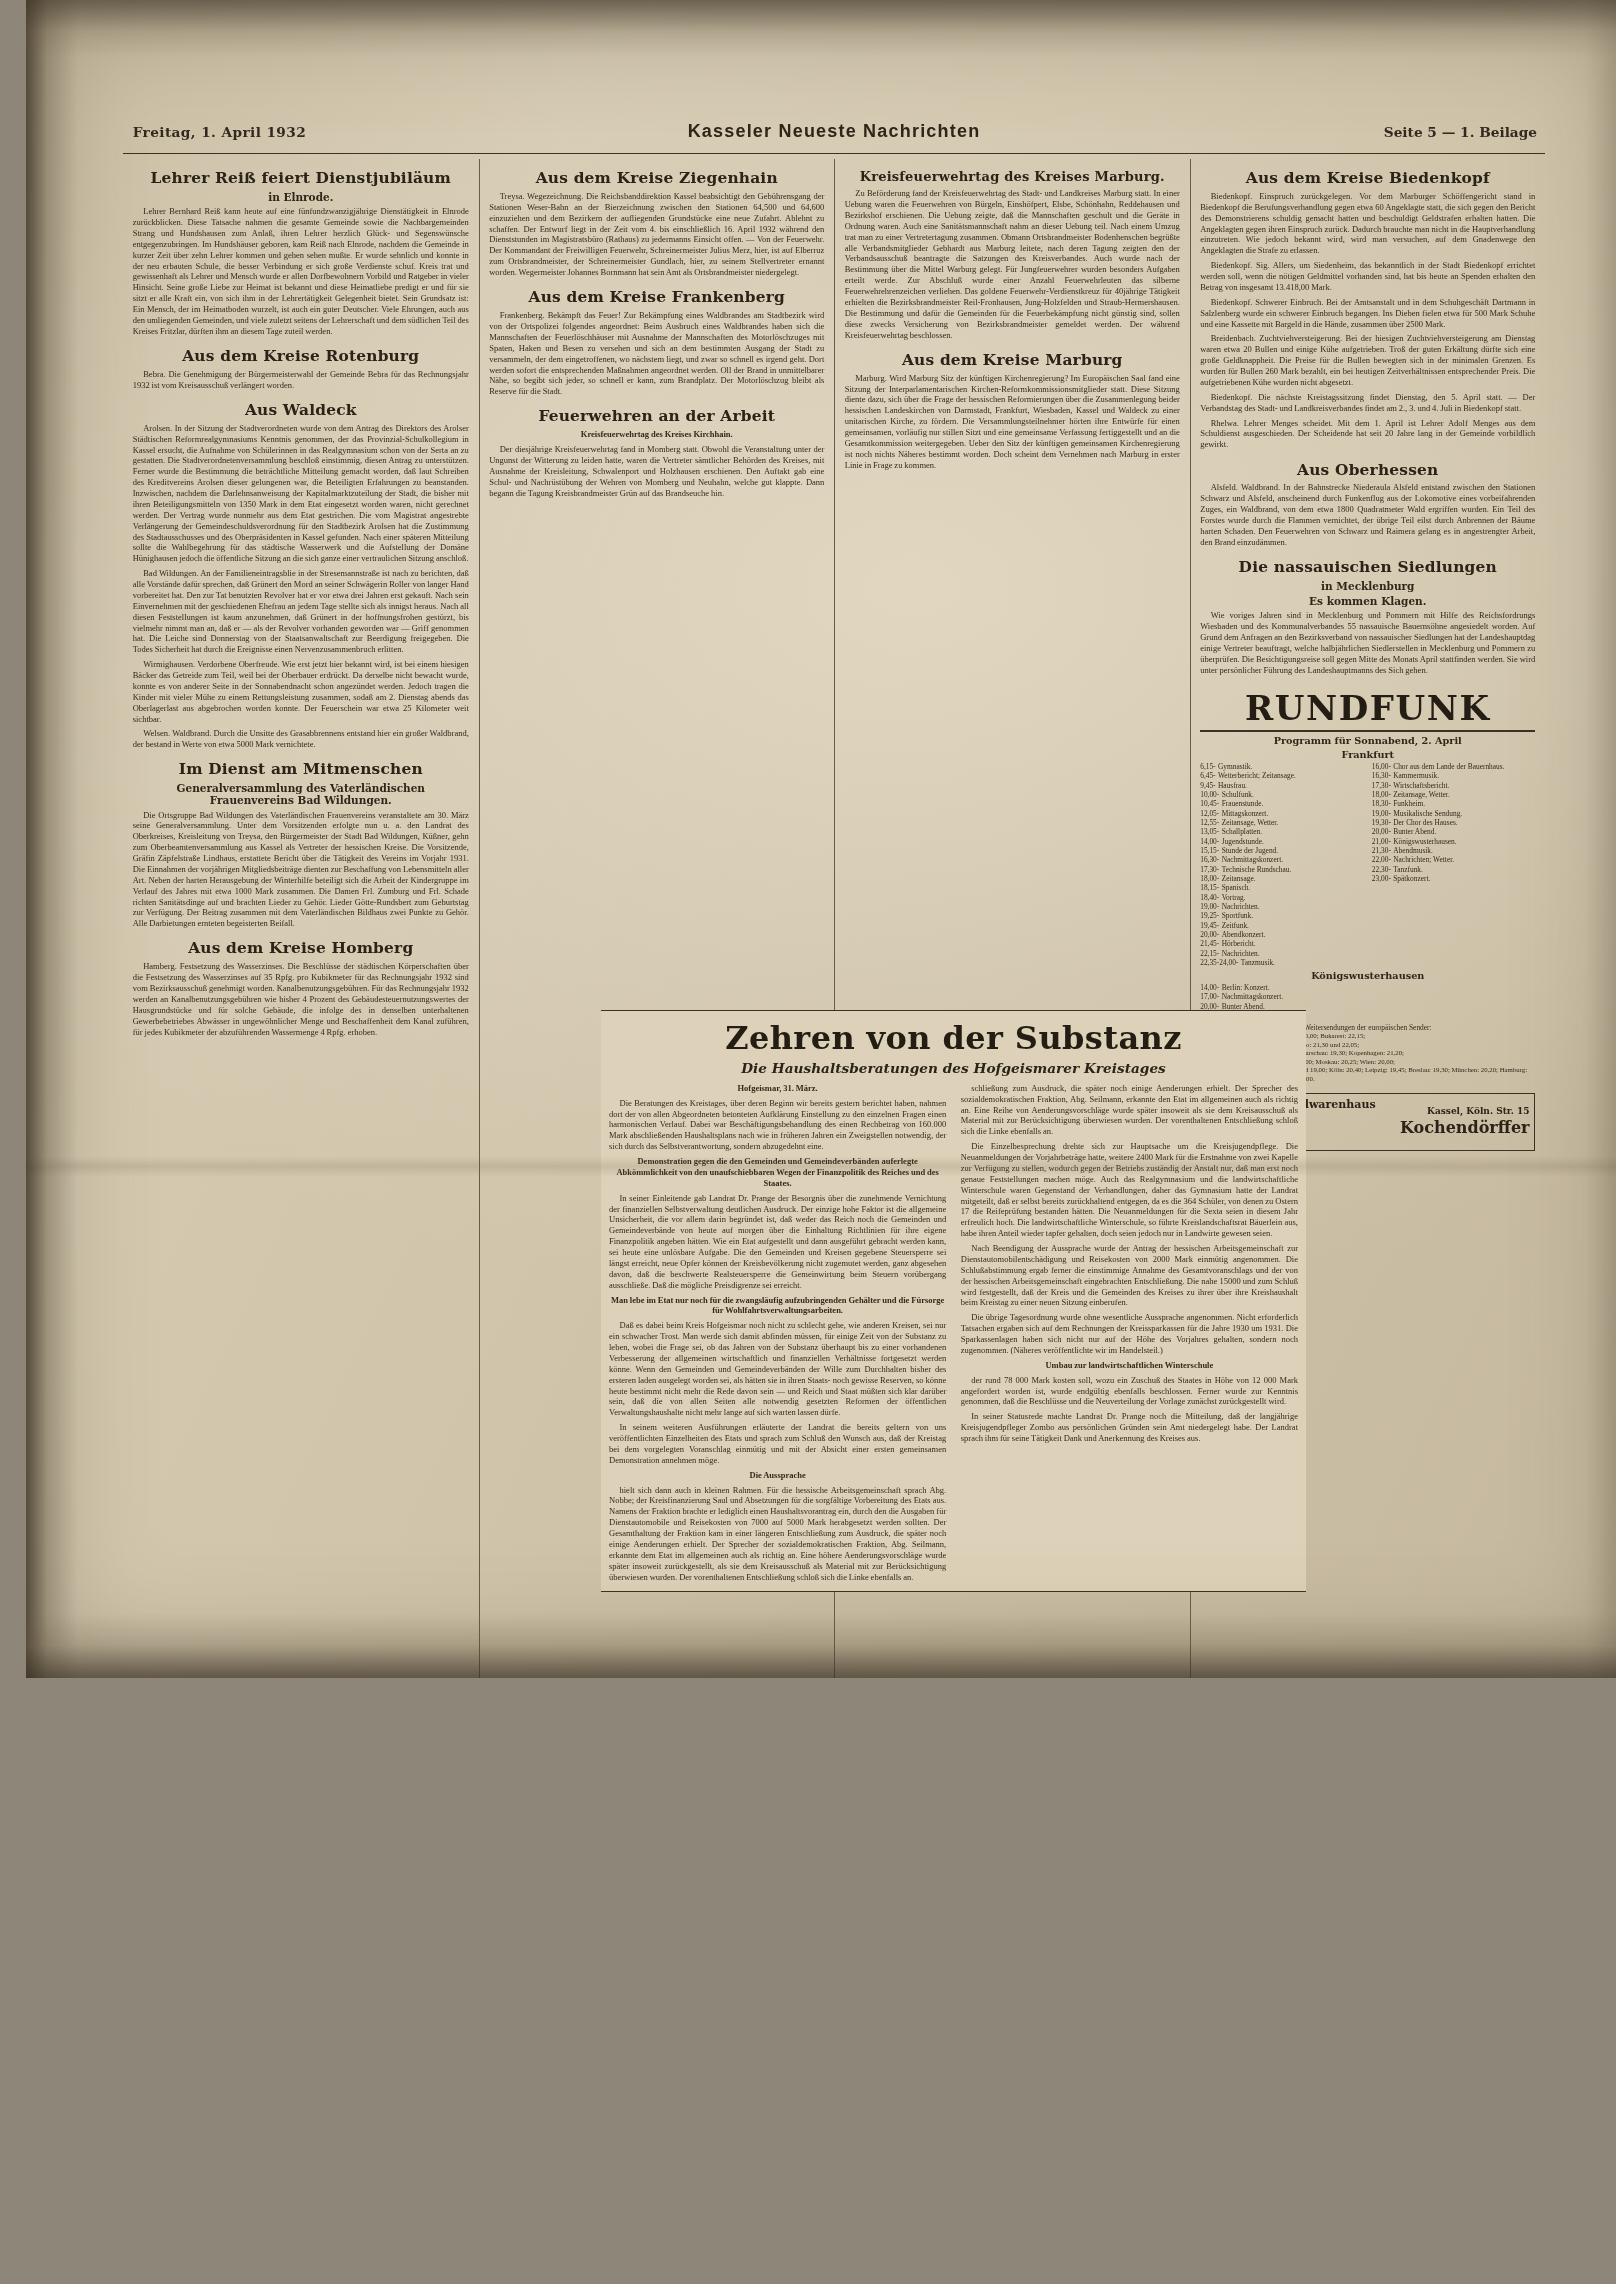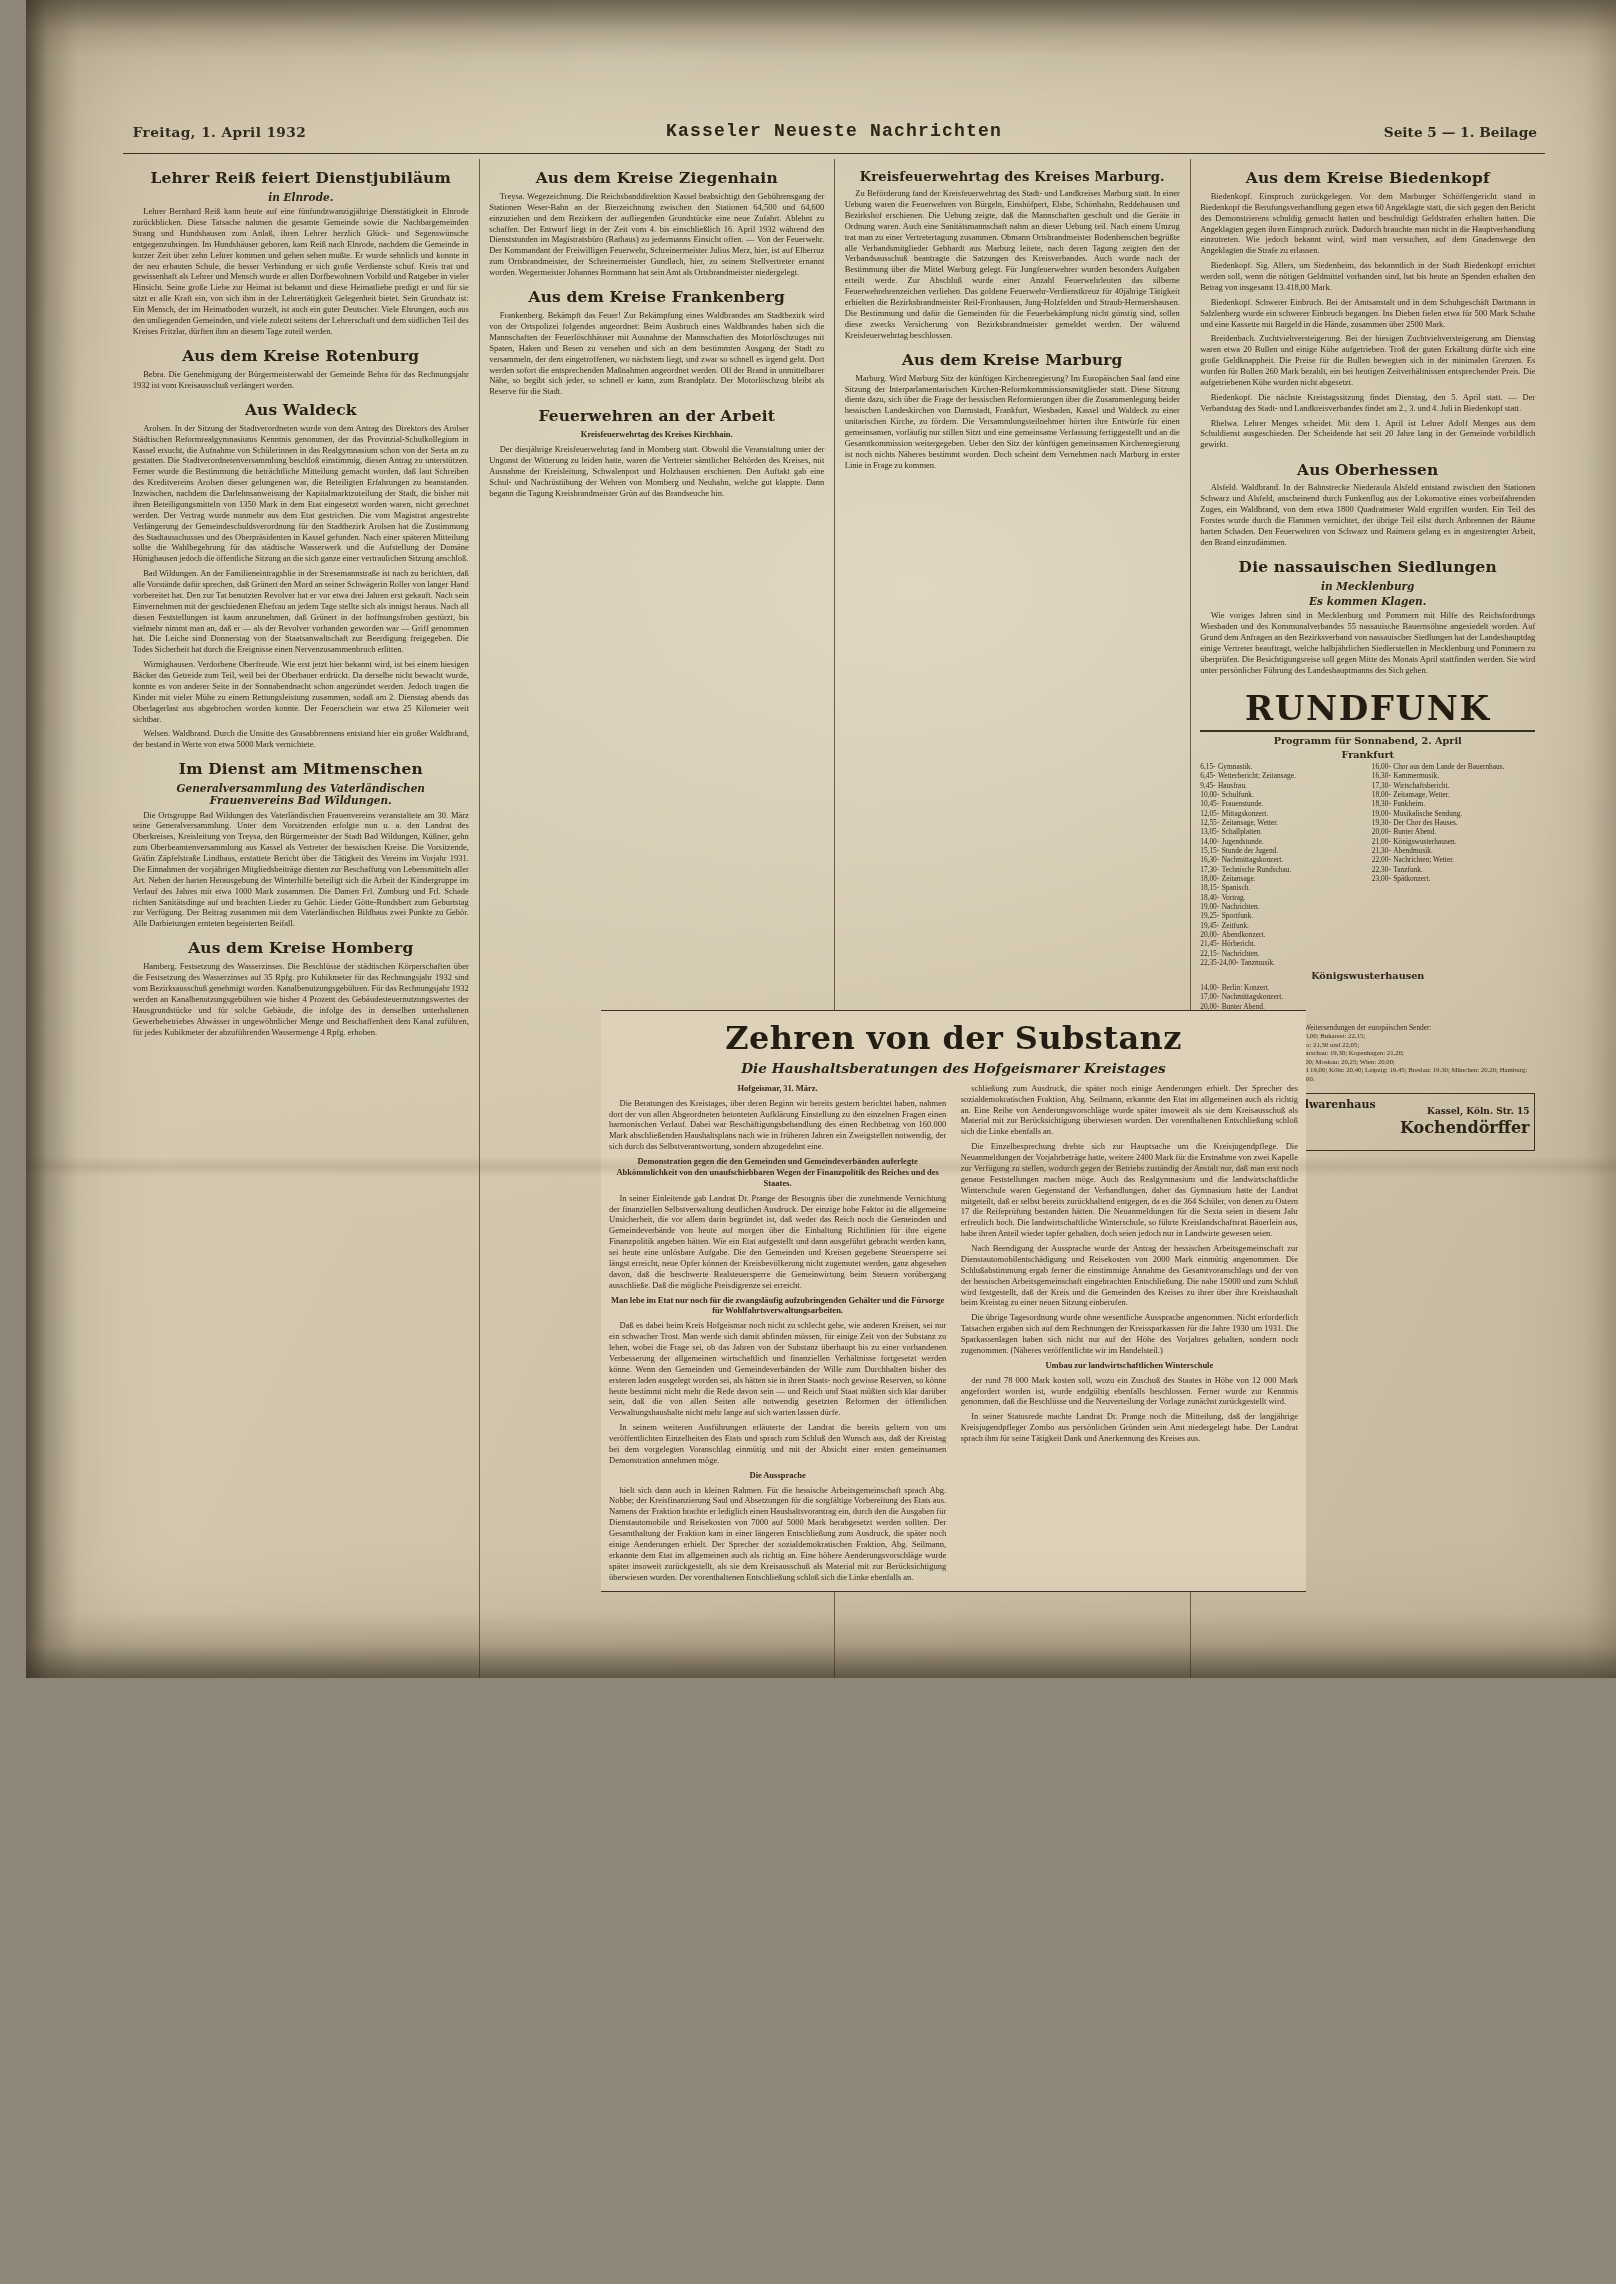--- a/index.html
+++ b/index.html
@@ -66,21 +66,21 @@
   }
   .masthead .mh-left {
     position: absolute; left: 9.7px; top: 3.2px;
     font-family: "DejaVu Serif", serif;
     font-size: 13.7px; font-weight: 700; color: #322a1e;
     letter-spacing: 0.4px;
   }
   .masthead .mh-center {
     position: absolute; left: 0; right: 0; top: 0;
     text-align: center;
-    font-family: Liberation Mono, monospace;
+    font-family: Liberation Sans, sans-serif;
     font-size: 18px; font-weight: 700; color: #2e2619;
     letter-spacing: 1.2px;
   }
   .masthead .mh-right {
     position: absolute; right: 8px; top: 3.2px;
     font-family: "DejaVu Serif", serif;
     font-size: 13.7px; font-weight: 700; color: #322a1e;
   }
 
   .cols {
@@ -110,21 +110,20 @@
     line-height: 1.15;
   }
   h2.head.small { font-size: 13px; }
   .subhead {
     font-family: "DejaVu Serif", serif;
     font-size: 10.5px;
     text-align: center;
     font-weight: 700;
     margin: 1.6px 0 3.2px 0;
     color: #2f2719;
-    font-style: italic;
   }
   p.t {
     font-family: "Liberation Serif", serif;
     font-size: 8.5px;
     line-height: 1.28;
     text-align: justify;
     margin: 0 0 4px 0;
     color: #34291b;
     text-indent: 10.5px;
     hyphens: auto;

